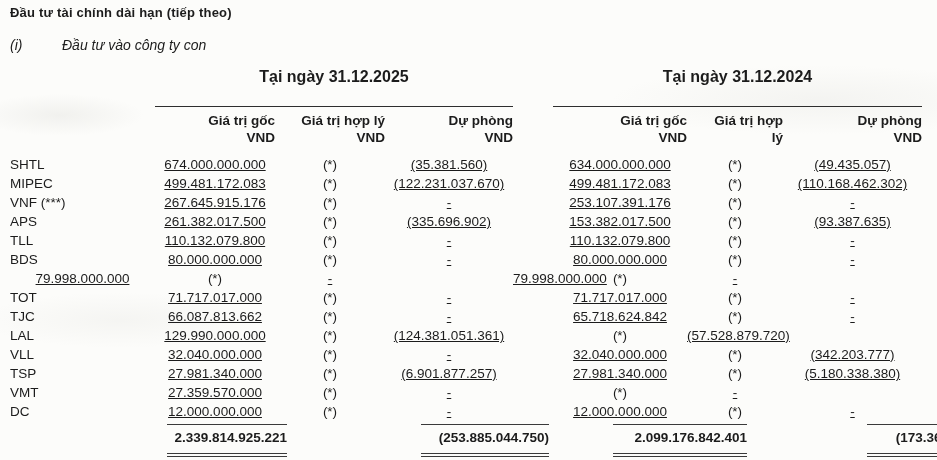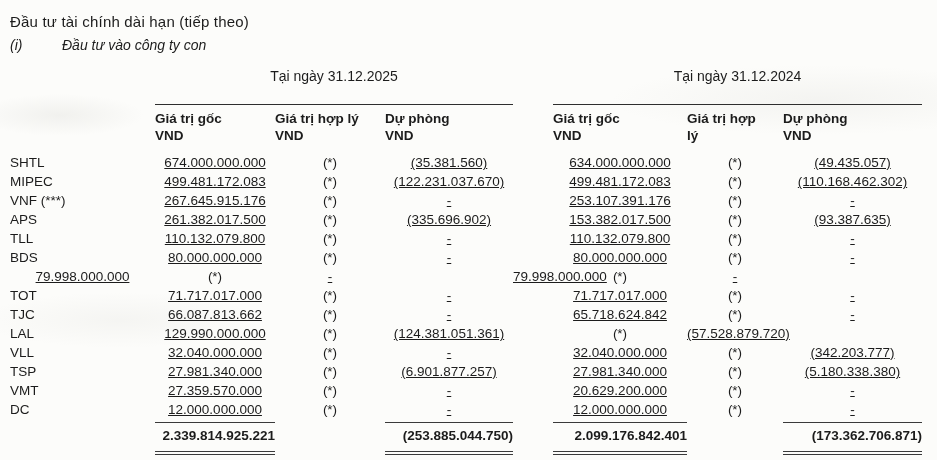--- a/index.html
+++ b/index.html
@@ -8,51 +8,51 @@
     background:
       radial-gradient(ellipse 120px 30px at 60px 115px, rgba(160,160,150,.12), transparent 70%),
       radial-gradient(ellipse 200px 40px at 120px 320px, rgba(160,160,150,.08), transparent 70%),
       radial-gradient(ellipse 300px 50px at 820px 100px, rgba(170,170,160,.10), transparent 70%),
       #fcfcfa;
     font-family:"Liberation Sans", sans-serif;
     color:#1c1c1c;
     -webkit-font-smoothing:antialiased;
   }
   .title{
-    position:absolute;left:10px;top:13px;
-    font-size:15px;font-weight:normal;letter-spacing:.2px;
+    position:absolute;left:10px;top:5px;
+    font-size:13px;font-weight:bold;letter-spacing:.2px;
   }
   .subtitle{
     position:absolute;left:10px;top:37px;width:500px;
     font-size:14px;font-style:italic;display:flex;
   }
   .subtitle .marker{width:52px;}
   
   .tbl{position:absolute;left:10px;top:68px;width:912px;}
   .grid{
     display:grid;
     grid-template-columns:145px 120px 110px 128px 40px 134px 96px 139px;
   }
-  .ghead{font-size:14px;font-weight:normal;}
+  .ghead{font-size:16px;font-weight:bold;}
   .ghead .span3{
     grid-column:2 / 5;text-align:center;
     padding-bottom:4px;border-bottom:1.5px solid #2e2e2e;
   }
   .ghead .span3b{
     grid-column:6 / 9;text-align:center;
     padding-bottom:20px;border-bottom:1.5px solid #2e2e2e;
   }
   .chead{font-size:13.5px;font-weight:bold;margin-top:5px;}
-  .chead .cell{line-height:17px;}
+  .chead .cell{text-align:right;line-height:17px;}
   .rows{margin-top:9px;font-size:13.5px;}
   .row{height:19px;line-height:19px;}
   .row .c-label{text-align:left;white-space:nowrap;}
   .row .c-num{text-align:center;white-space:nowrap;text-decoration:underline;}
   .row .c-fair{text-align:center;white-space:nowrap;}
-  .totals{font-size:13.5px;font-weight:bold;margin-top:3px;}
+  .totals{font-size:13.5px;font-weight:bold;margin-top:3px;gap:12px;}
   .totals .cell{height:28px;line-height:26px;text-align:right;white-space:nowrap;}
   .totals .tval{
     border-top:1.5px solid #3a3a3a;
     border-bottom:4px double #3a3a3a;
   }
 </style>
 </head>
 <body>
 
 <div class="title">Đầu tư tài chính dài hạn (tiếp theo)</div>
@@ -231,21 +231,20 @@
       <div class="c-fair">(*)</div>
       <div class="c-num">(5.180.338.380)</div>
     </div>
 
     <div class="grid row">
       <div class="c-label">VMT</div>
       <div class="c-num">27.359.570.000</div>
       <div class="c-fair">(*)</div>
       <div class="c-num">-</div>
       <div></div>
-      <div class="c-num">20.629.200.000</div>
       <div class="c-fair">(*)</div>
       <div class="c-num">-</div>
     </div>
 
     <div class="grid row">
       <div class="c-label">DC</div>
       <div class="c-num">12.000.000.000</div>
       <div class="c-fair">(*)</div>
       <div class="c-num">-</div>
       <div></div>

